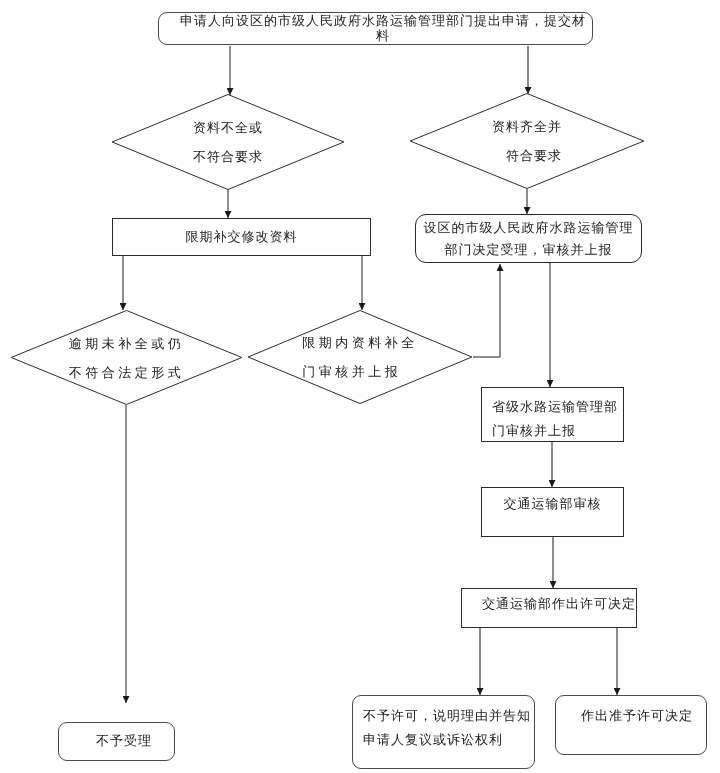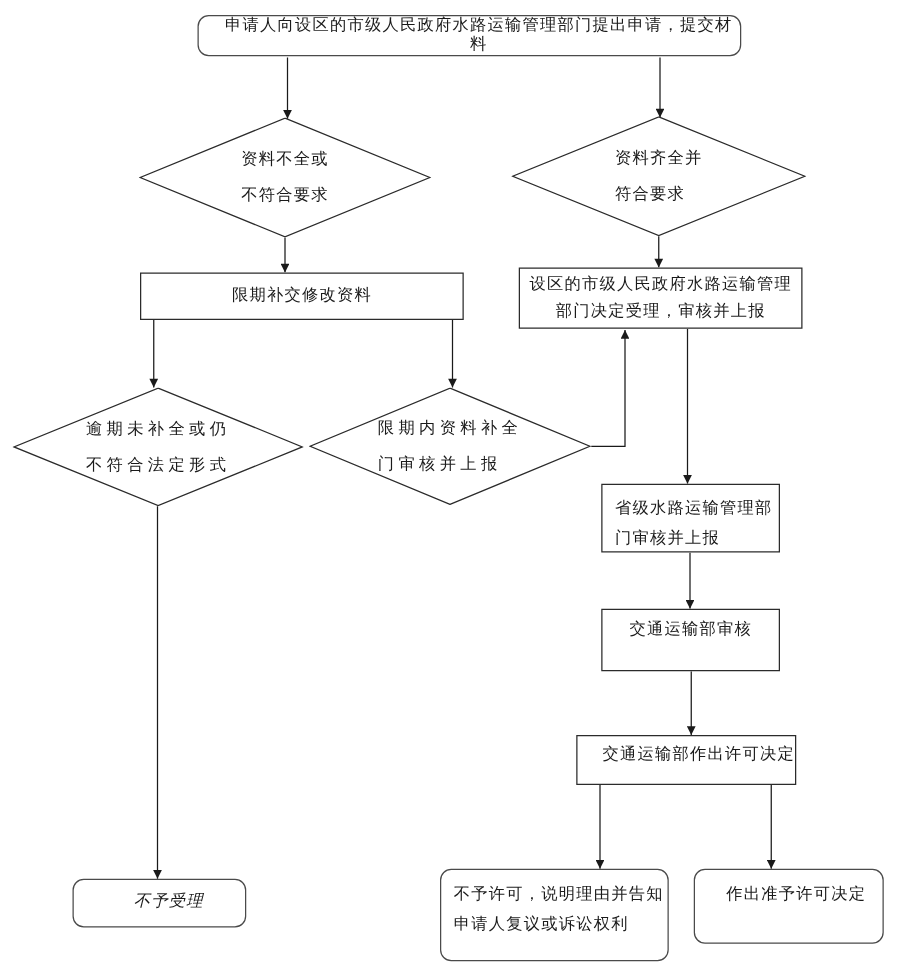--- a/index.html
+++ b/index.html
@@ -47,20 +47,21 @@
     align-items: center;
     justify-content: center;
     text-align: center;
   }
   .two-line-center {
     display: flex;
     align-items: center;
     justify-content: center;
     text-align: center;
     line-height: 22px;
+    border-radius: 11px;
   }
   .top-center {
     text-align: center;
   }
   .diamond {
     position: absolute;
     background: transparent;
   }
   .diamond .dshape {
     position: absolute;
@@ -76,21 +77,21 @@
   .dlabel {
     position: absolute;
     left: 0; top: 0; right: 0; bottom: 0;
     display: flex;
     align-items: center;
     justify-content: center;
   }
   .dlabel .dtext {
     line-height: 29px;
   }
-  .d-centered .dtext { text-align: left; letter-spacing: 1px; }
+  .d-centered .dtext { text-align: right; letter-spacing: 1px; }
   .d-leftalign .dtext { text-align: left; letter-spacing: 3.5px; }
   .pad-left-block { text-align: left; line-height: 24px; }
 </style>
 </head>
 <body>
 
 <div class="canvas">
 
   <svg class="connectors" width="720" height="773" aria-hidden="true">
     <defs>
@@ -184,21 +185,21 @@
   </div>
 
   <div class="node rect top-center" style="left:481px; top:487px; width:143px; height:50px; padding-top:9px;">
     <span>交通运输部审核</span>
   </div>
 
   <div class="node rect top-center" style="left:461px; top:588px; width:176px; height:40px; padding-top:8px;text-align:right;">
     <span>交通运输部作出许可决定</span>
   </div>
 
-  <div class="node rounded center-both" style="left:58px; top:703px; width:139px; height:39px;font-style:italic;">
+  <div class="node rounded center-both" style="left:58px; top:722px; width:117px; height:39px;">
     <span>不予受理</span>
   </div>
 
   <div class="node rounded" style="left:352px; top:695px; width:183px; height:74px; padding:8px 0 0 10px;">
     <div class="pad-left-block">
       <div>不予许可，说明理由并告知</div>
       <div>申请人复议或诉讼权利</div>
     </div>
   </div>
 

